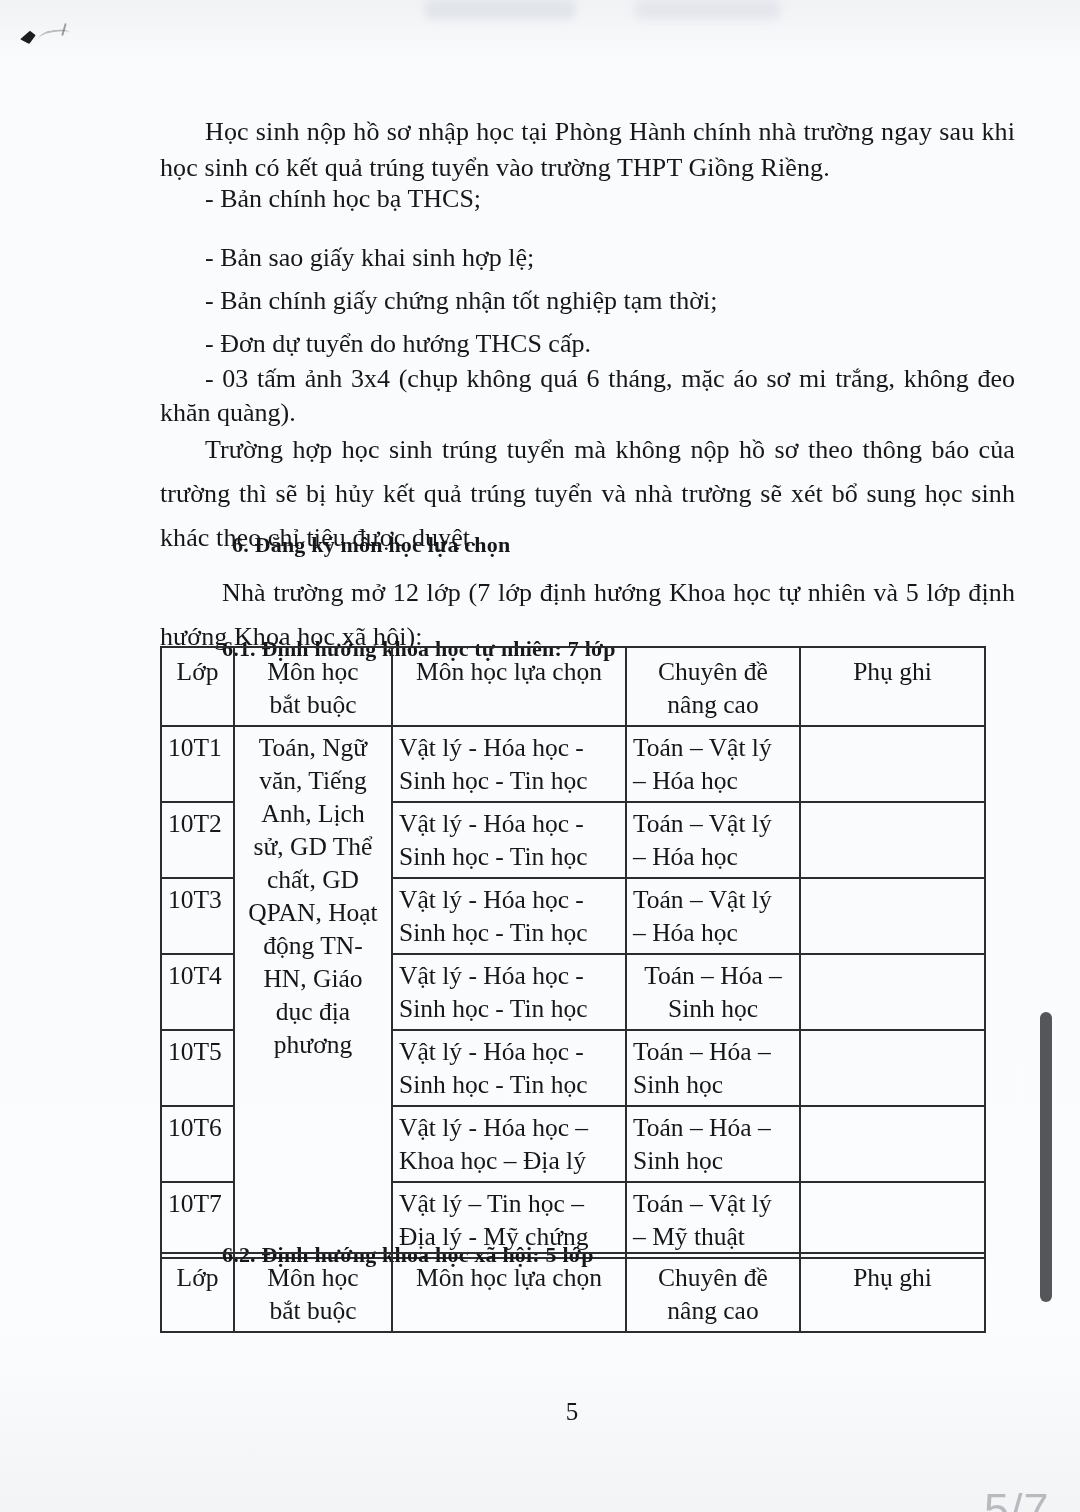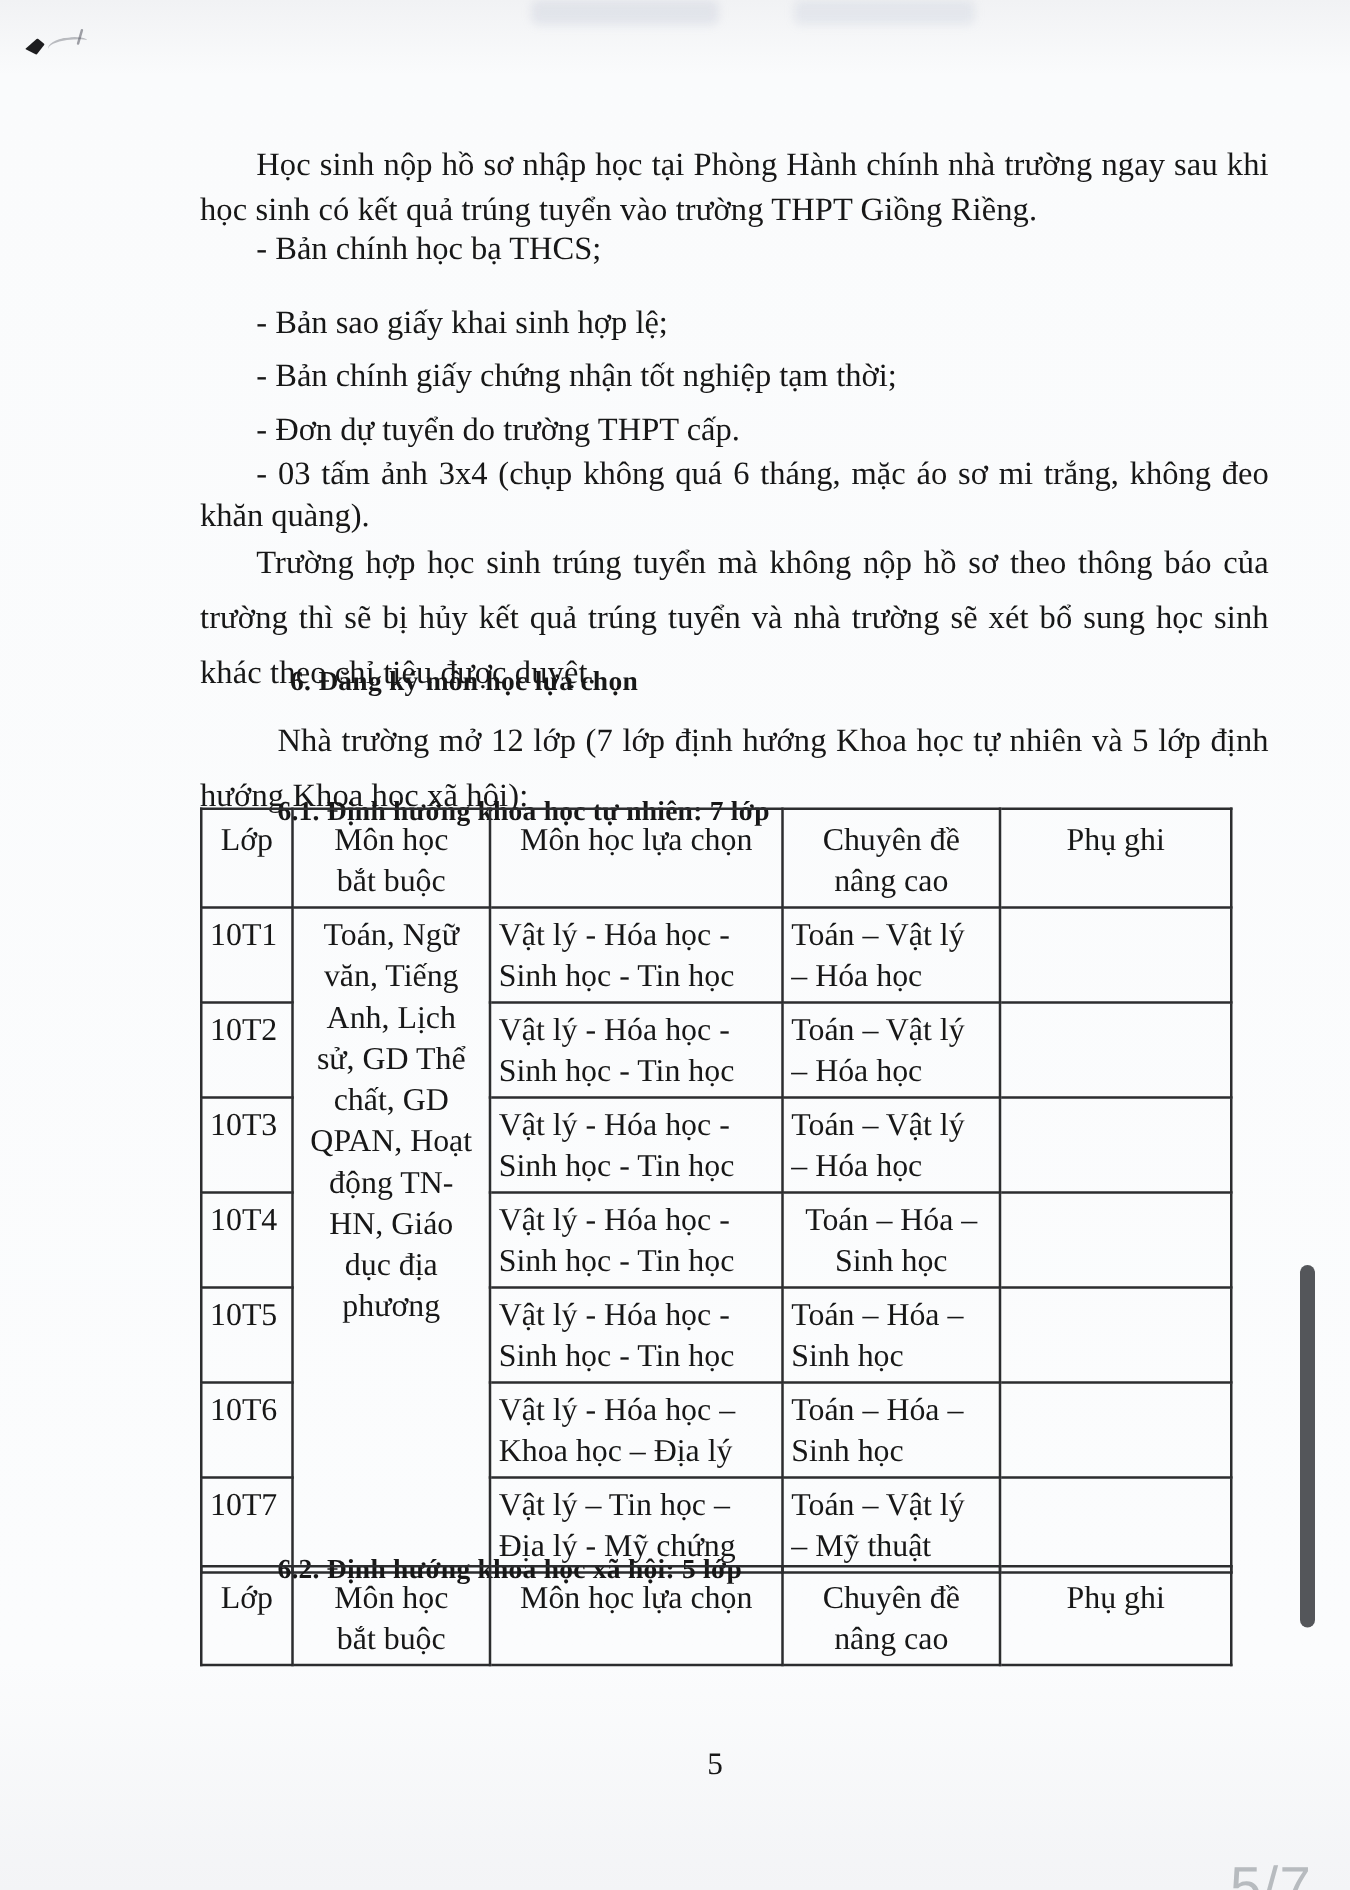--- a/index.html
+++ b/index.html
@@ -61,21 +61,21 @@
 <div class="abs smudge s2"></div>
 <div class="abs ink-blob"></div>
 <div class="abs ink-squiggle"></div>
 <div class="abs ink-tick"></div>
 
 <p class="abs para p-first" style="top:88px">Học sinh nộp hồ sơ nhập học tại Phòng Hành chính nhà trường ngay sau khi học sinh có kết quả trúng tuyển vào trường THPT Giồng Riềng.</p>
 
 <p class="abs doc-item" style="top:156px">- Bản chính học bạ THCS;</p>
 <p class="abs doc-item" style="top:215px">- Bản sao giấy khai sinh hợp lệ;</p>
 <p class="abs doc-item" style="top:258px">- Bản chính giấy chứng nhận tốt nghiệp tạm thời;</p>
-<p class="abs doc-item" style="top:301px">- Đơn dự tuyển do trường THPT cấp.</p>
+<p class="abs doc-item" style="top:301px">- Đơn dự tuyển do hướng THCS cấp.</p>
 <p class="abs doc-item" style="top:336px">- 03 tấm ảnh 3x4 (chụp không quá 6 tháng, mặc áo sơ mi trắng, không đeo khăn quàng).</p>
 
 <p class="abs para" style="top:402px">Trường hợp học sinh trúng tuyển mà không nộp hồ sơ theo thông báo của trường thì sẽ bị hủy kết quả trúng tuyển và nhà trường sẽ xét bổ sung học sinh khác theo chỉ tiêu được duyệt.</p>
 
 <h3 class="abs heading" style="left:232px;top:506px">6. Đăng ký môn học lựa chọn</h3>
 
 <p class="abs para" style="top:545px;text-indent:62px">Nhà trường mở 12 lớp (7 lớp định hướng Khoa học tự nhiên và 5 lớp định hướng Khoa học xã hội):</p>
 
 <h3 class="abs heading" style="left:222px;top:610px">6.1. Định hướng khoa học tự nhiên: 7 lớp</h3>
 

